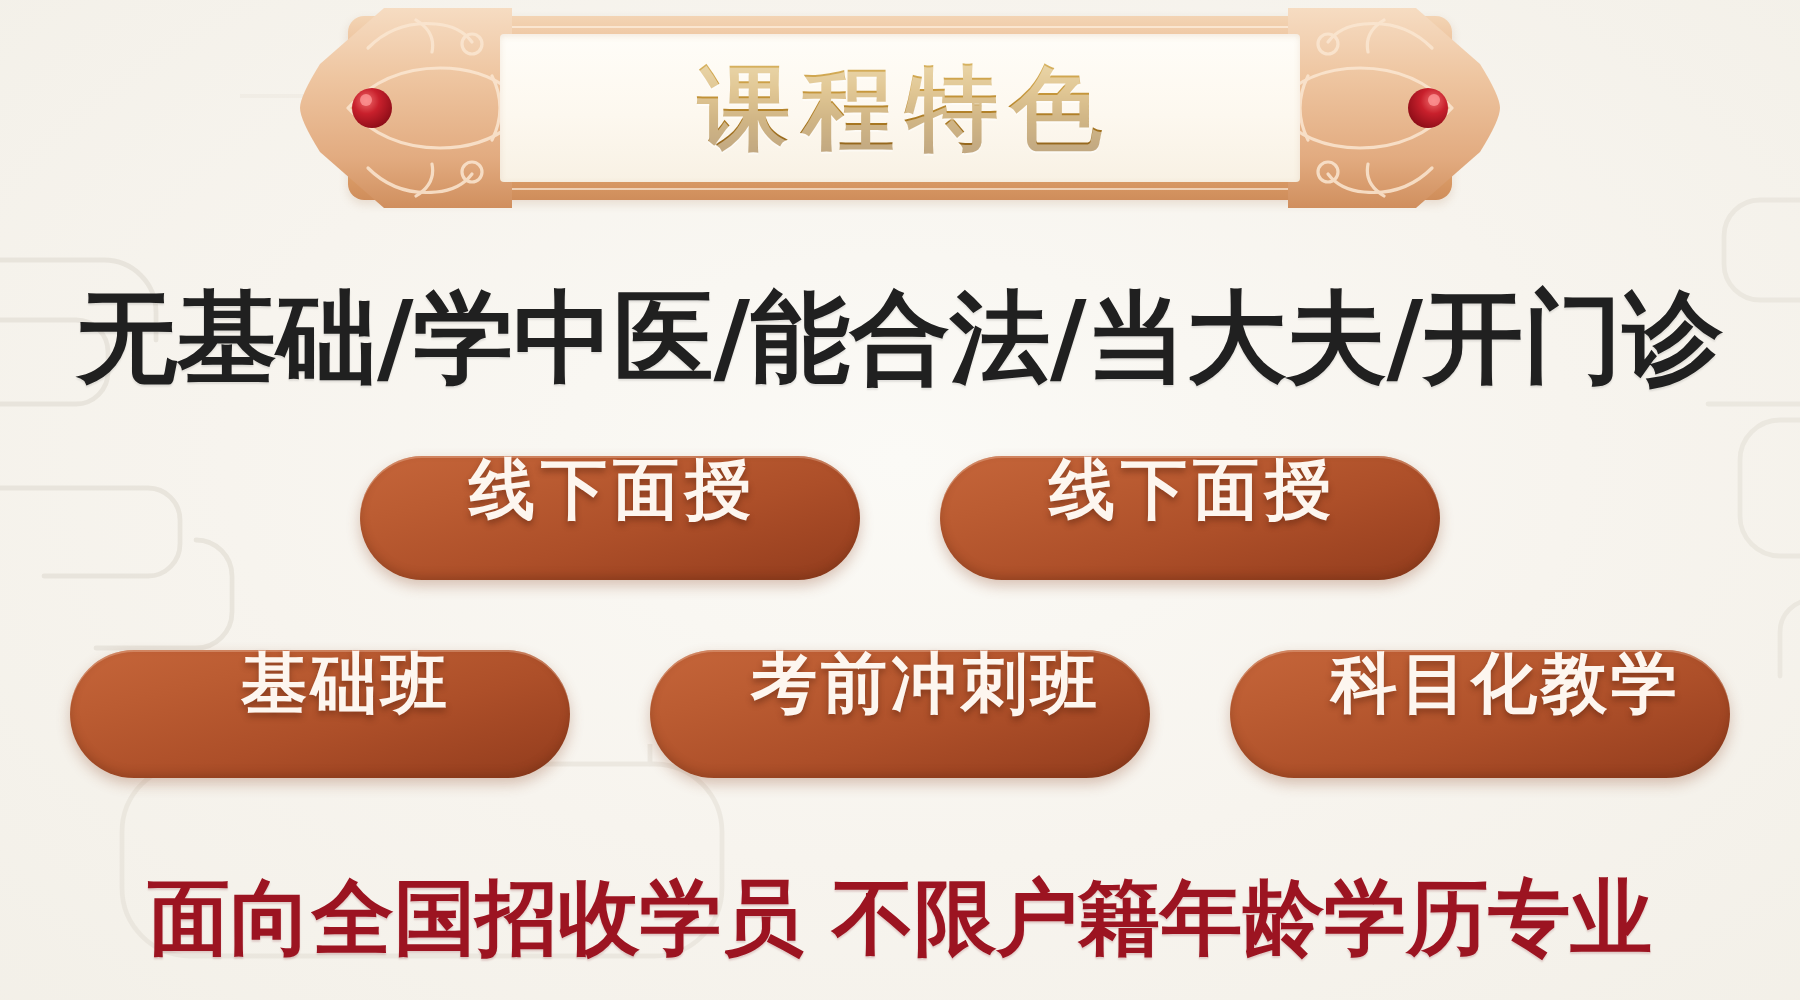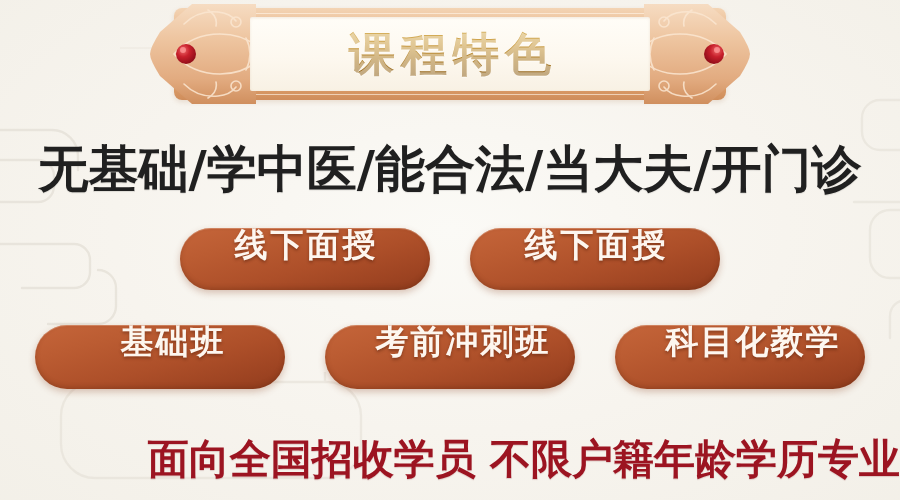--- a/index.html
+++ b/index.html
@@ -160,21 +160,21 @@
     text-shadow: 0 2px 3px rgba(80,28,10,.45);
   }
   #row2 .pill { height: 64px; border-radius: 32px; }
   #row2 .pill-label { letter-spacing: 2px; text-indent: 2px; margin-left: 24px; }
 
   
   #footline {
     position: absolute;
     left: 0; right: 0;
     top: 432px;
-    text-align: right;
+    text-align: center;
     font-family: "DejaVu Sans", "Liberation Sans", sans-serif;
     font-size: 41px;
     font-weight: bold;
     color: #9c1421;
     letter-spacing: 0px;
     white-space: nowrap;
     text-shadow: 0 1px 1px rgba(120,15,25,.18);
   }
 </style>
 </head>

